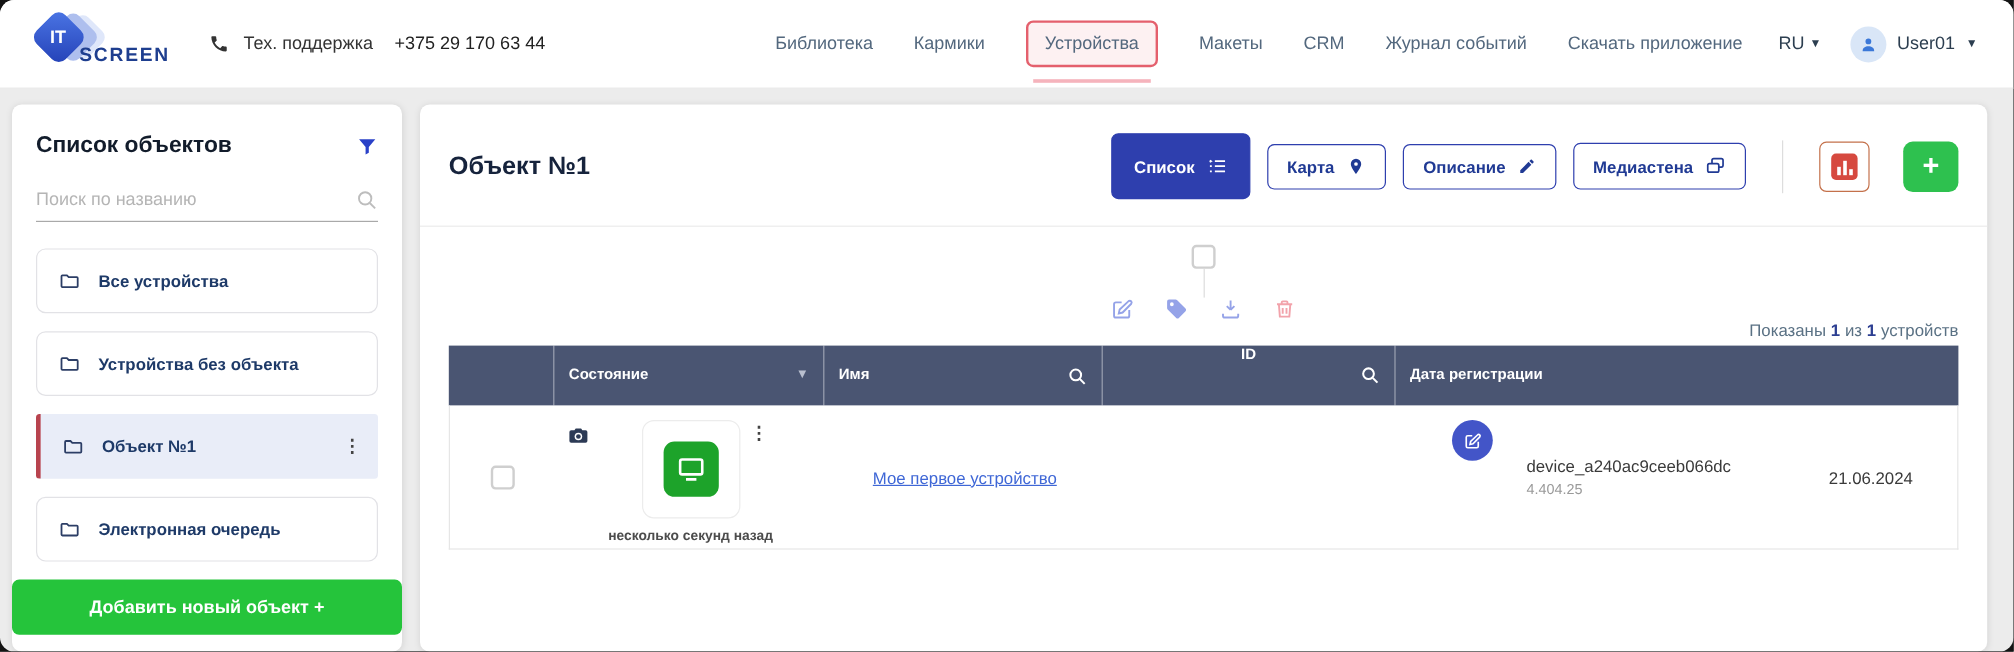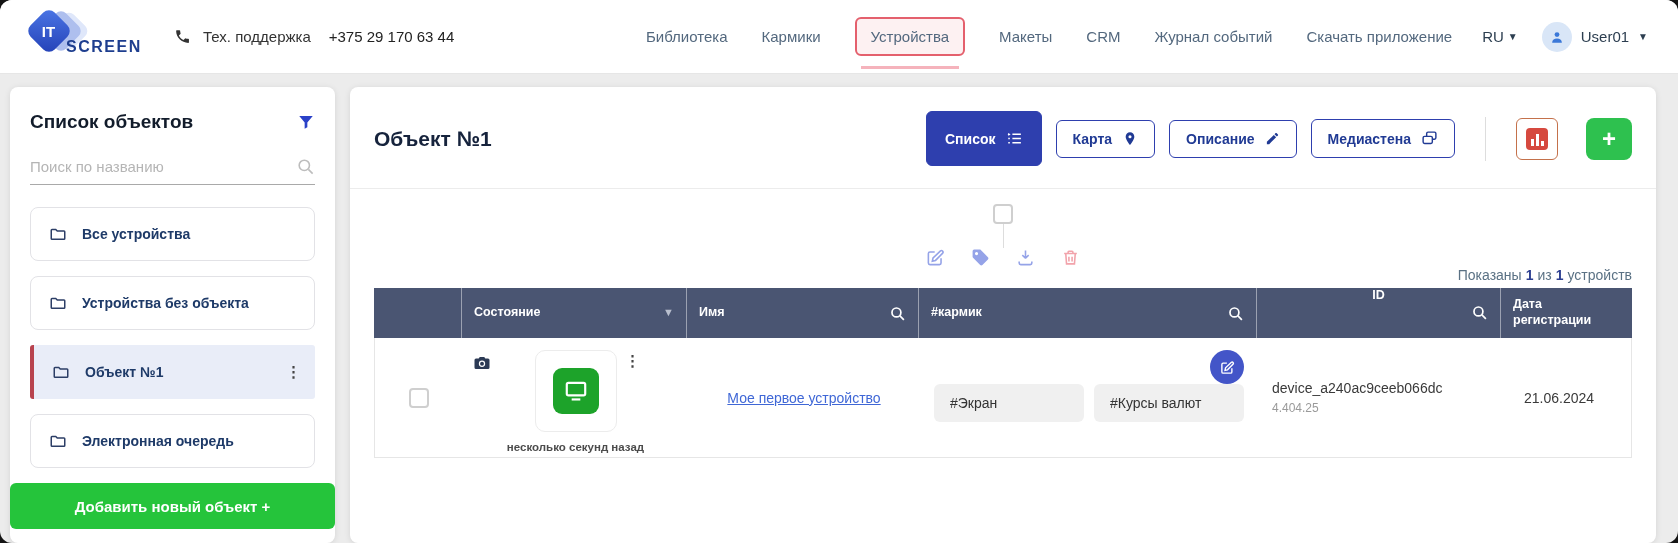--- a/index.html
+++ b/index.html
@@ -295,29 +295,20 @@
           </div>
           <div class="cell col-name">
             <span>Имя</span>
             <span class="h-search">
                 <svg width="17" height="17" viewBox="0 0 24 24" fill="none" stroke="#fff" stroke-width="2.4">
                   <circle cx="10.5" cy="10.5" r="6.3"></circle>
                   <line x1="15.4" y1="15.4" x2="21" y2="21"></line>
                 </svg>
               </span>
           </div>
-          <div class="cell col-tags">
-            <span>#кармик</span>
-            <span class="h-search">
-                <svg width="17" height="17" viewBox="0 0 24 24" fill="none" stroke="#fff" stroke-width="2.4">
-                  <circle cx="10.5" cy="10.5" r="6.3"></circle>
-                  <line x1="15.4" y1="15.4" x2="21" y2="21"></line>
-                </svg>
-              </span>
-          </div>
           <div class="cell col-id">
             <span>ID</span>
             <span class="h-search">
                 <svg width="17" height="17" viewBox="0 0 24 24" fill="none" stroke="#fff" stroke-width="2.4">
                   <circle cx="10.5" cy="10.5" r="6.3"></circle>
                   <line x1="15.4" y1="15.4" x2="21" y2="21"></line>
                 </svg>
               </span>
           </div>
           <div class="cell col-date" style="max-width:135px">
@@ -351,24 +342,20 @@
           <div class="cell col-name rc-name">
             <a class="dev-link">Мое первое устройство</a>
           </div>
           <div class="cell col-tags rc-tags">
             <button class="fab-edit">
               <svg width="15" height="15" viewBox="0 0 24 24" fill="none" stroke="#fff" stroke-width="2.2">
                   <path d="M11 5H5a2 2 0 0 0-2 2v12a2 2 0 0 0 2 2h12a2 2 0 0 0 2-2v-6"></path>
                   <path d="M18.3 3.7a2 2 0 0 1 2.8 2.8L12 15.7 8 16.6l.9-4L18.3 3.7z"></path>
                 </svg>
             </button>
-            <div class="tags-row">
-              <span class="tag">#Экран</span>
-              <span class="tag">#Курсы валют</span>
-            </div>
           </div>
           <div class="cell col-id rc-id">
             <span class="id-main">device_a240ac9ceeb066dc</span>
             <span class="id-ver">4.404.25</span>
           </div>
           <div class="cell col-date rc-date">
             <span>21.06.2024</span>
           </div>
         </div>
       </div>

